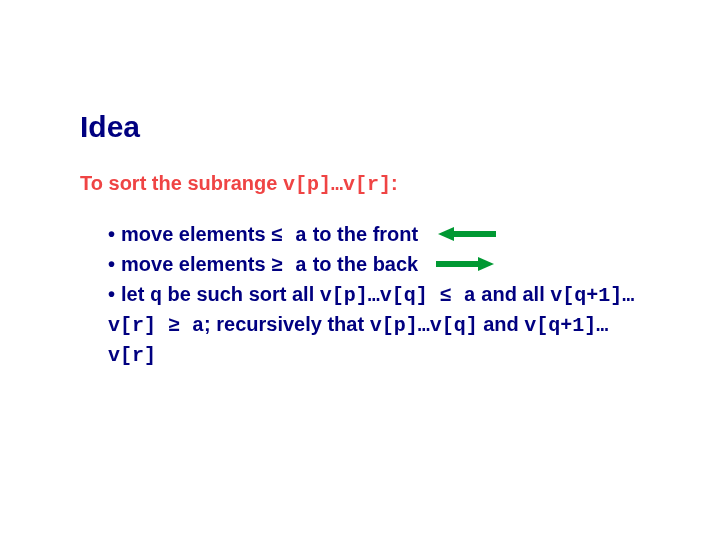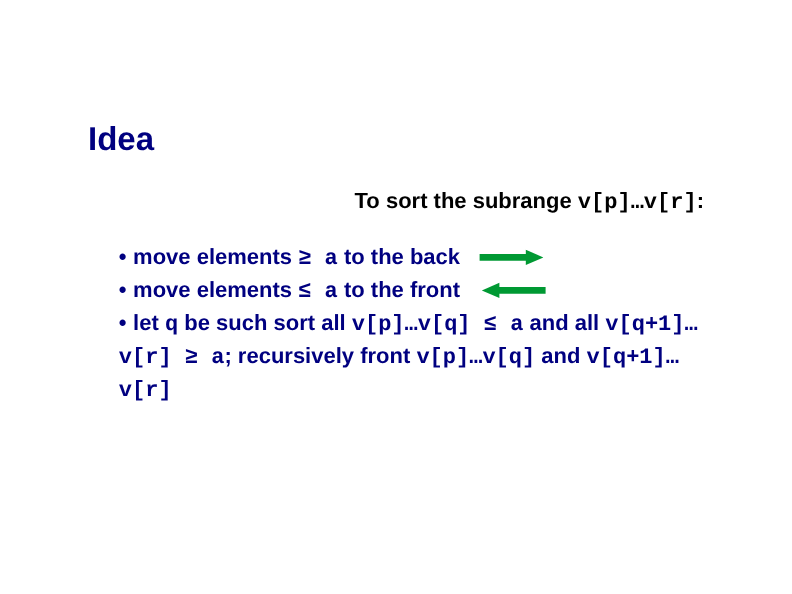--- a/index.html
+++ b/index.html
@@ -20,23 +20,22 @@
   }
   .title {
     font-size: 30px;
     font-weight: bold;
     color: #000080;
     margin: 0 0 28px 0;
   }
   .lede {
     font-size: 20px;
     font-weight: bold;
-    color: #000000;
+    color: #ef4444;
     margin: 0 0 24px 0;
-    text-align: right;
   }
   .bullets {
     margin-left: 28px;
     font-size: 20px;
     font-weight: bold;
     line-height: 1.45;
     max-width: 540px;
   }
   .bullets .row {
     position: relative;
@@ -69,37 +68,37 @@
   <h1 class="title">Idea</h1>
 
   <p class="lede">
     <span>To sort the subrange </span><span class="mono">v[p]…v[r]</span><span>:</span>
   </p>
 
   <div class="bullets">
 
 
     <div class="row">
+      <span class="bul">•</span><span>move elements </span><span class="mono">≤ a</span><span> to the front</span>
+      <span class="arrow" style="left:330px; top:6px;">
+        <svg width="60" height="16" viewBox="0 0 60 16">
+          <line x1="58" y1="8" x2="12" y2="8" stroke="#009933" stroke-width="6"></line>
+          <polygon points="0,8 16,1 16,15" fill="#009933"></polygon>
+        </svg>
+      </span>
+    </div>
+
+    <div class="row">
       <span class="bul">•</span><span>move elements </span><span class="mono">≥ a</span><span> to the back</span>
       <span class="arrow" style="left:326px; top:6px;">
         <svg width="60" height="16" viewBox="0 0 60 16">
           <line x1="2" y1="8" x2="48" y2="8" stroke="#009933" stroke-width="6"></line>
           <polygon points="60,8 44,1 44,15" fill="#009933"></polygon>
         </svg>
       </span>
     </div>
 
     <div class="row">
-      <span class="bul">•</span><span>move elements </span><span class="mono">≤ a</span><span> to the front</span>
-      <span class="arrow" style="left:330px; top:6px;">
-        <svg width="60" height="16" viewBox="0 0 60 16">
-          <line x1="58" y1="8" x2="12" y2="8" stroke="#009933" stroke-width="6"></line>
-          <polygon points="0,8 16,1 16,15" fill="#009933"></polygon>
-        </svg>
-      </span>
-    </div>
-
-    <div class="row">
-      <span class="bul">•</span><span>let </span><span class="mono">q</span><span> be such sort all </span><span class="mono">v[p]…v[q] ≤ a</span><span> and all </span><span class="mono">v[q+1]…v[r] ≥ a</span><span>; recursively front </span><span class="mono">v[p]…v[q]</span><span> and </span><span class="mono">v[q+1]…v[r]</span>
+      <span class="bul">•</span><span>let </span><span class="mono">q</span><span> be such sort all </span><span class="mono">v[p]…v[q] ≤ a</span><span> and all </span><span class="mono">v[q+1]…v[r] ≥ a</span><span>; recursively that </span><span class="mono">v[p]…v[q]</span><span> and </span><span class="mono">v[q+1]…v[r]</span>
     </div>
 
   </div>
 </div>
 
 </body></html>

